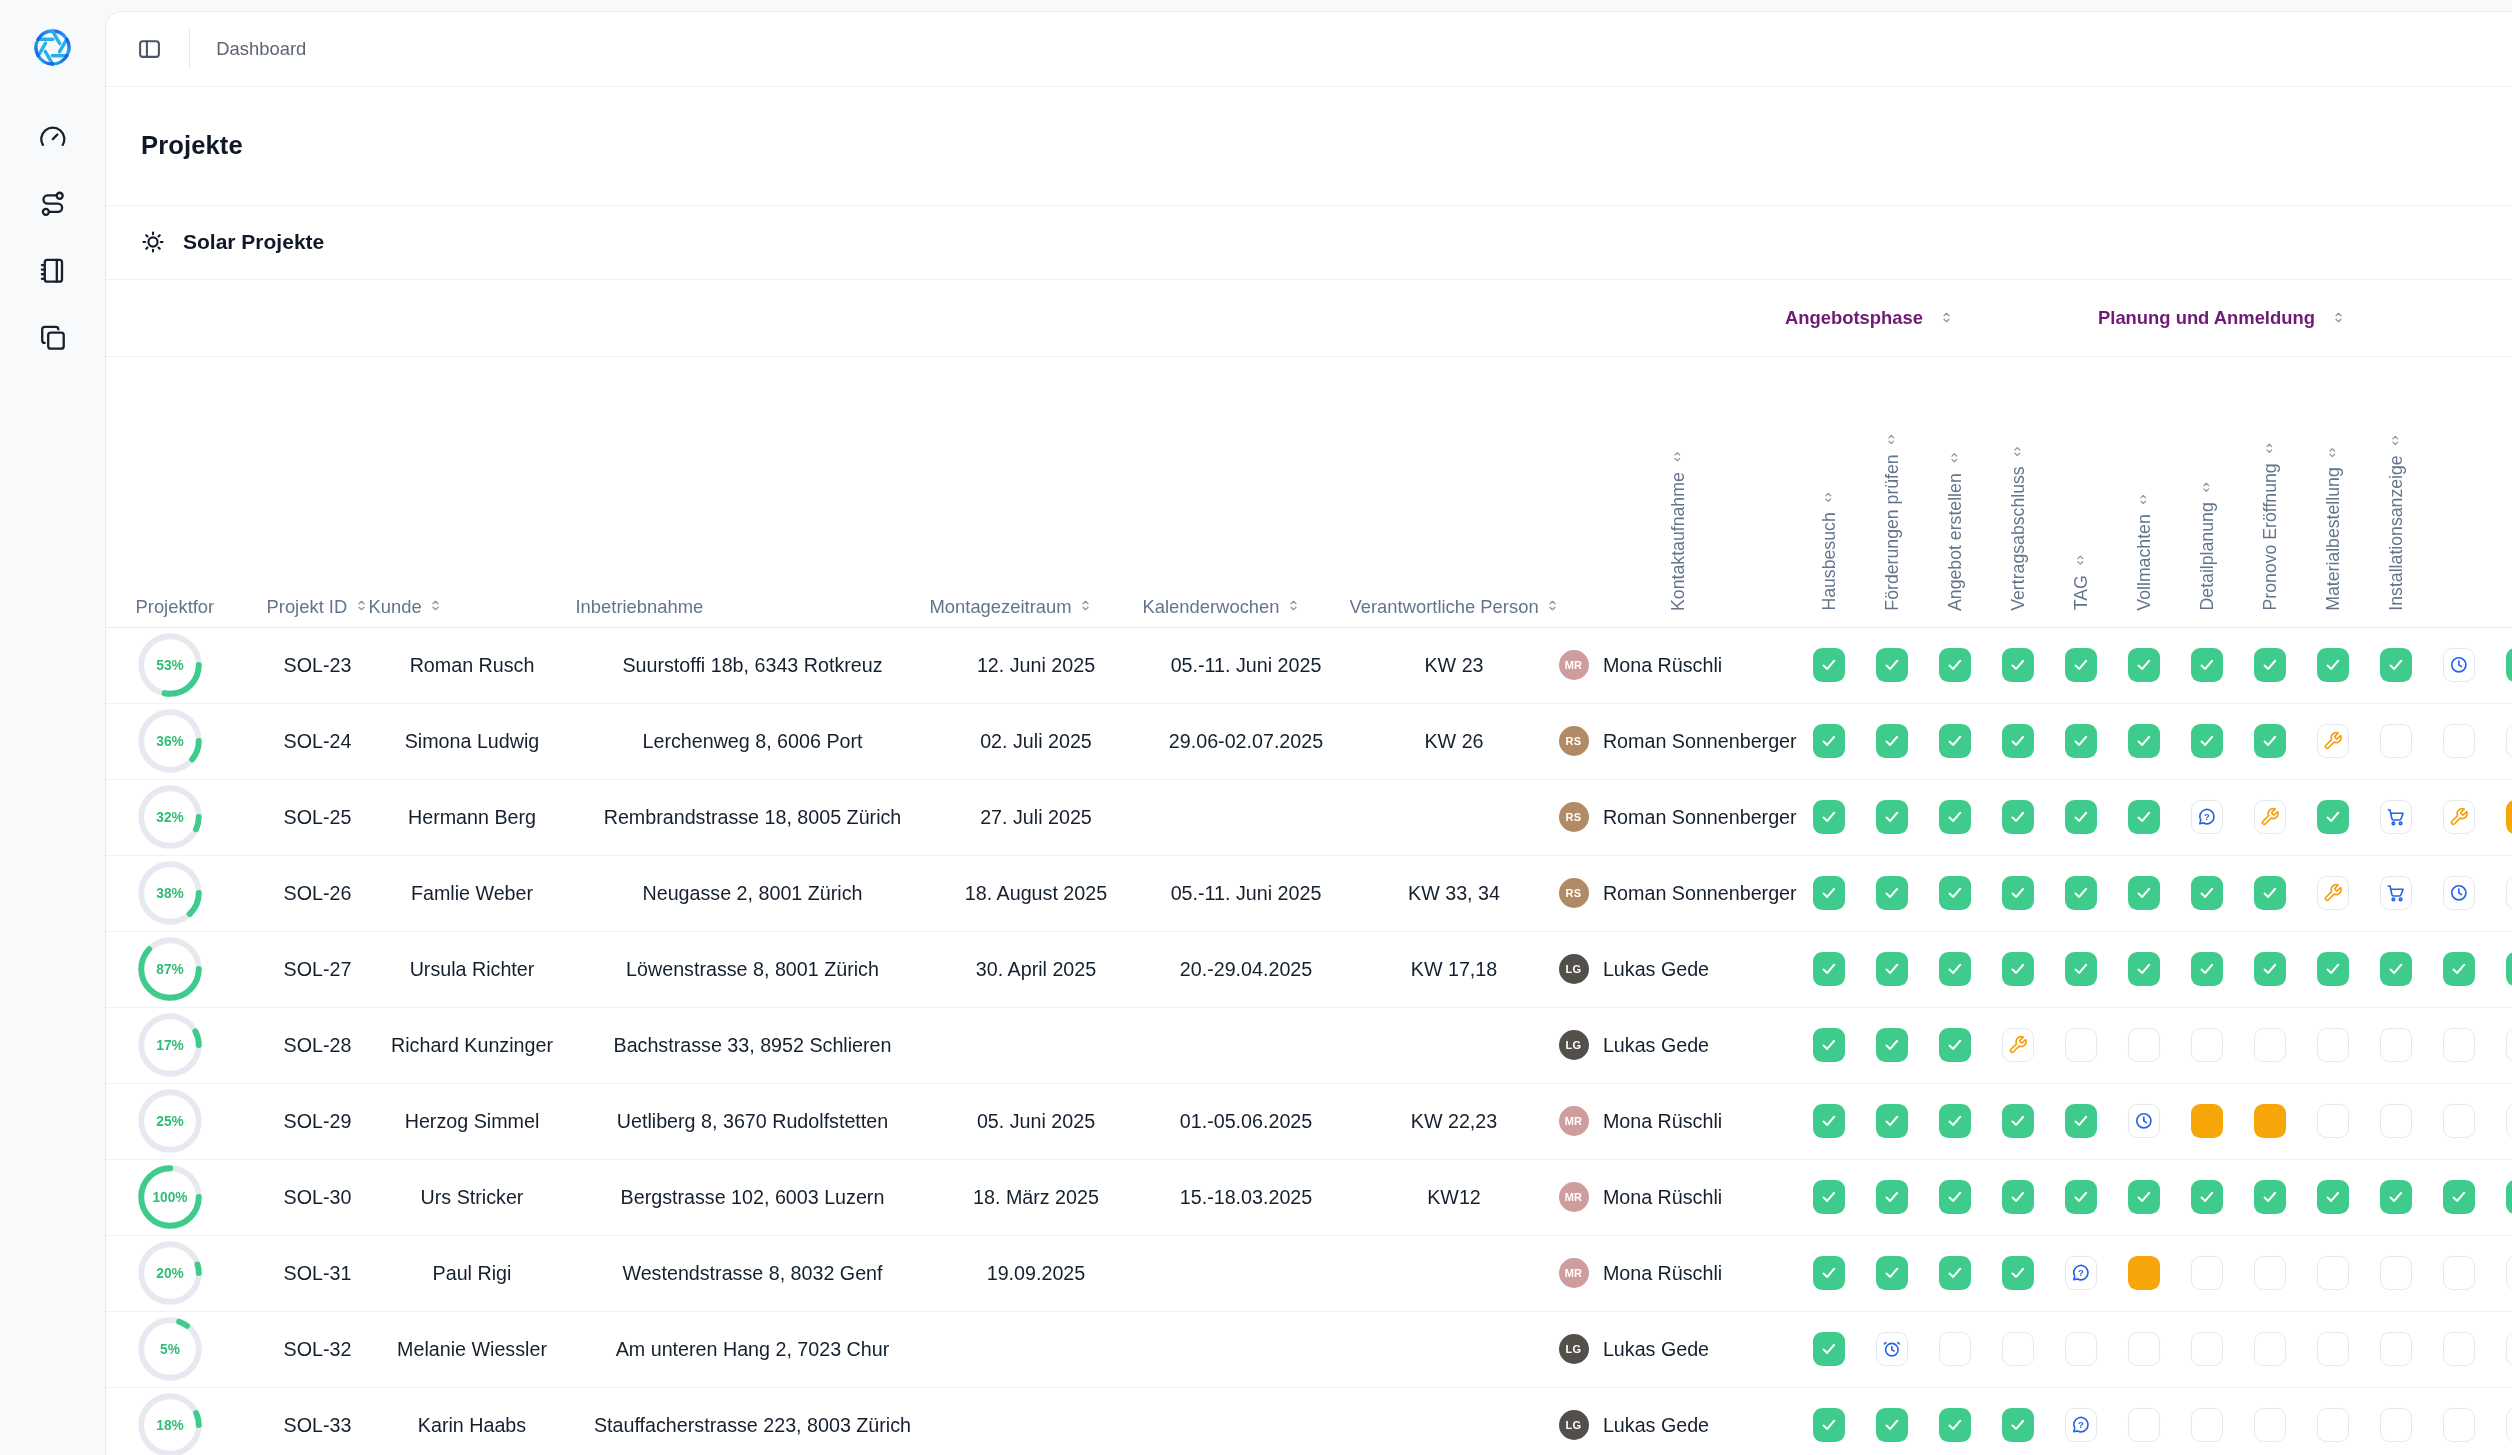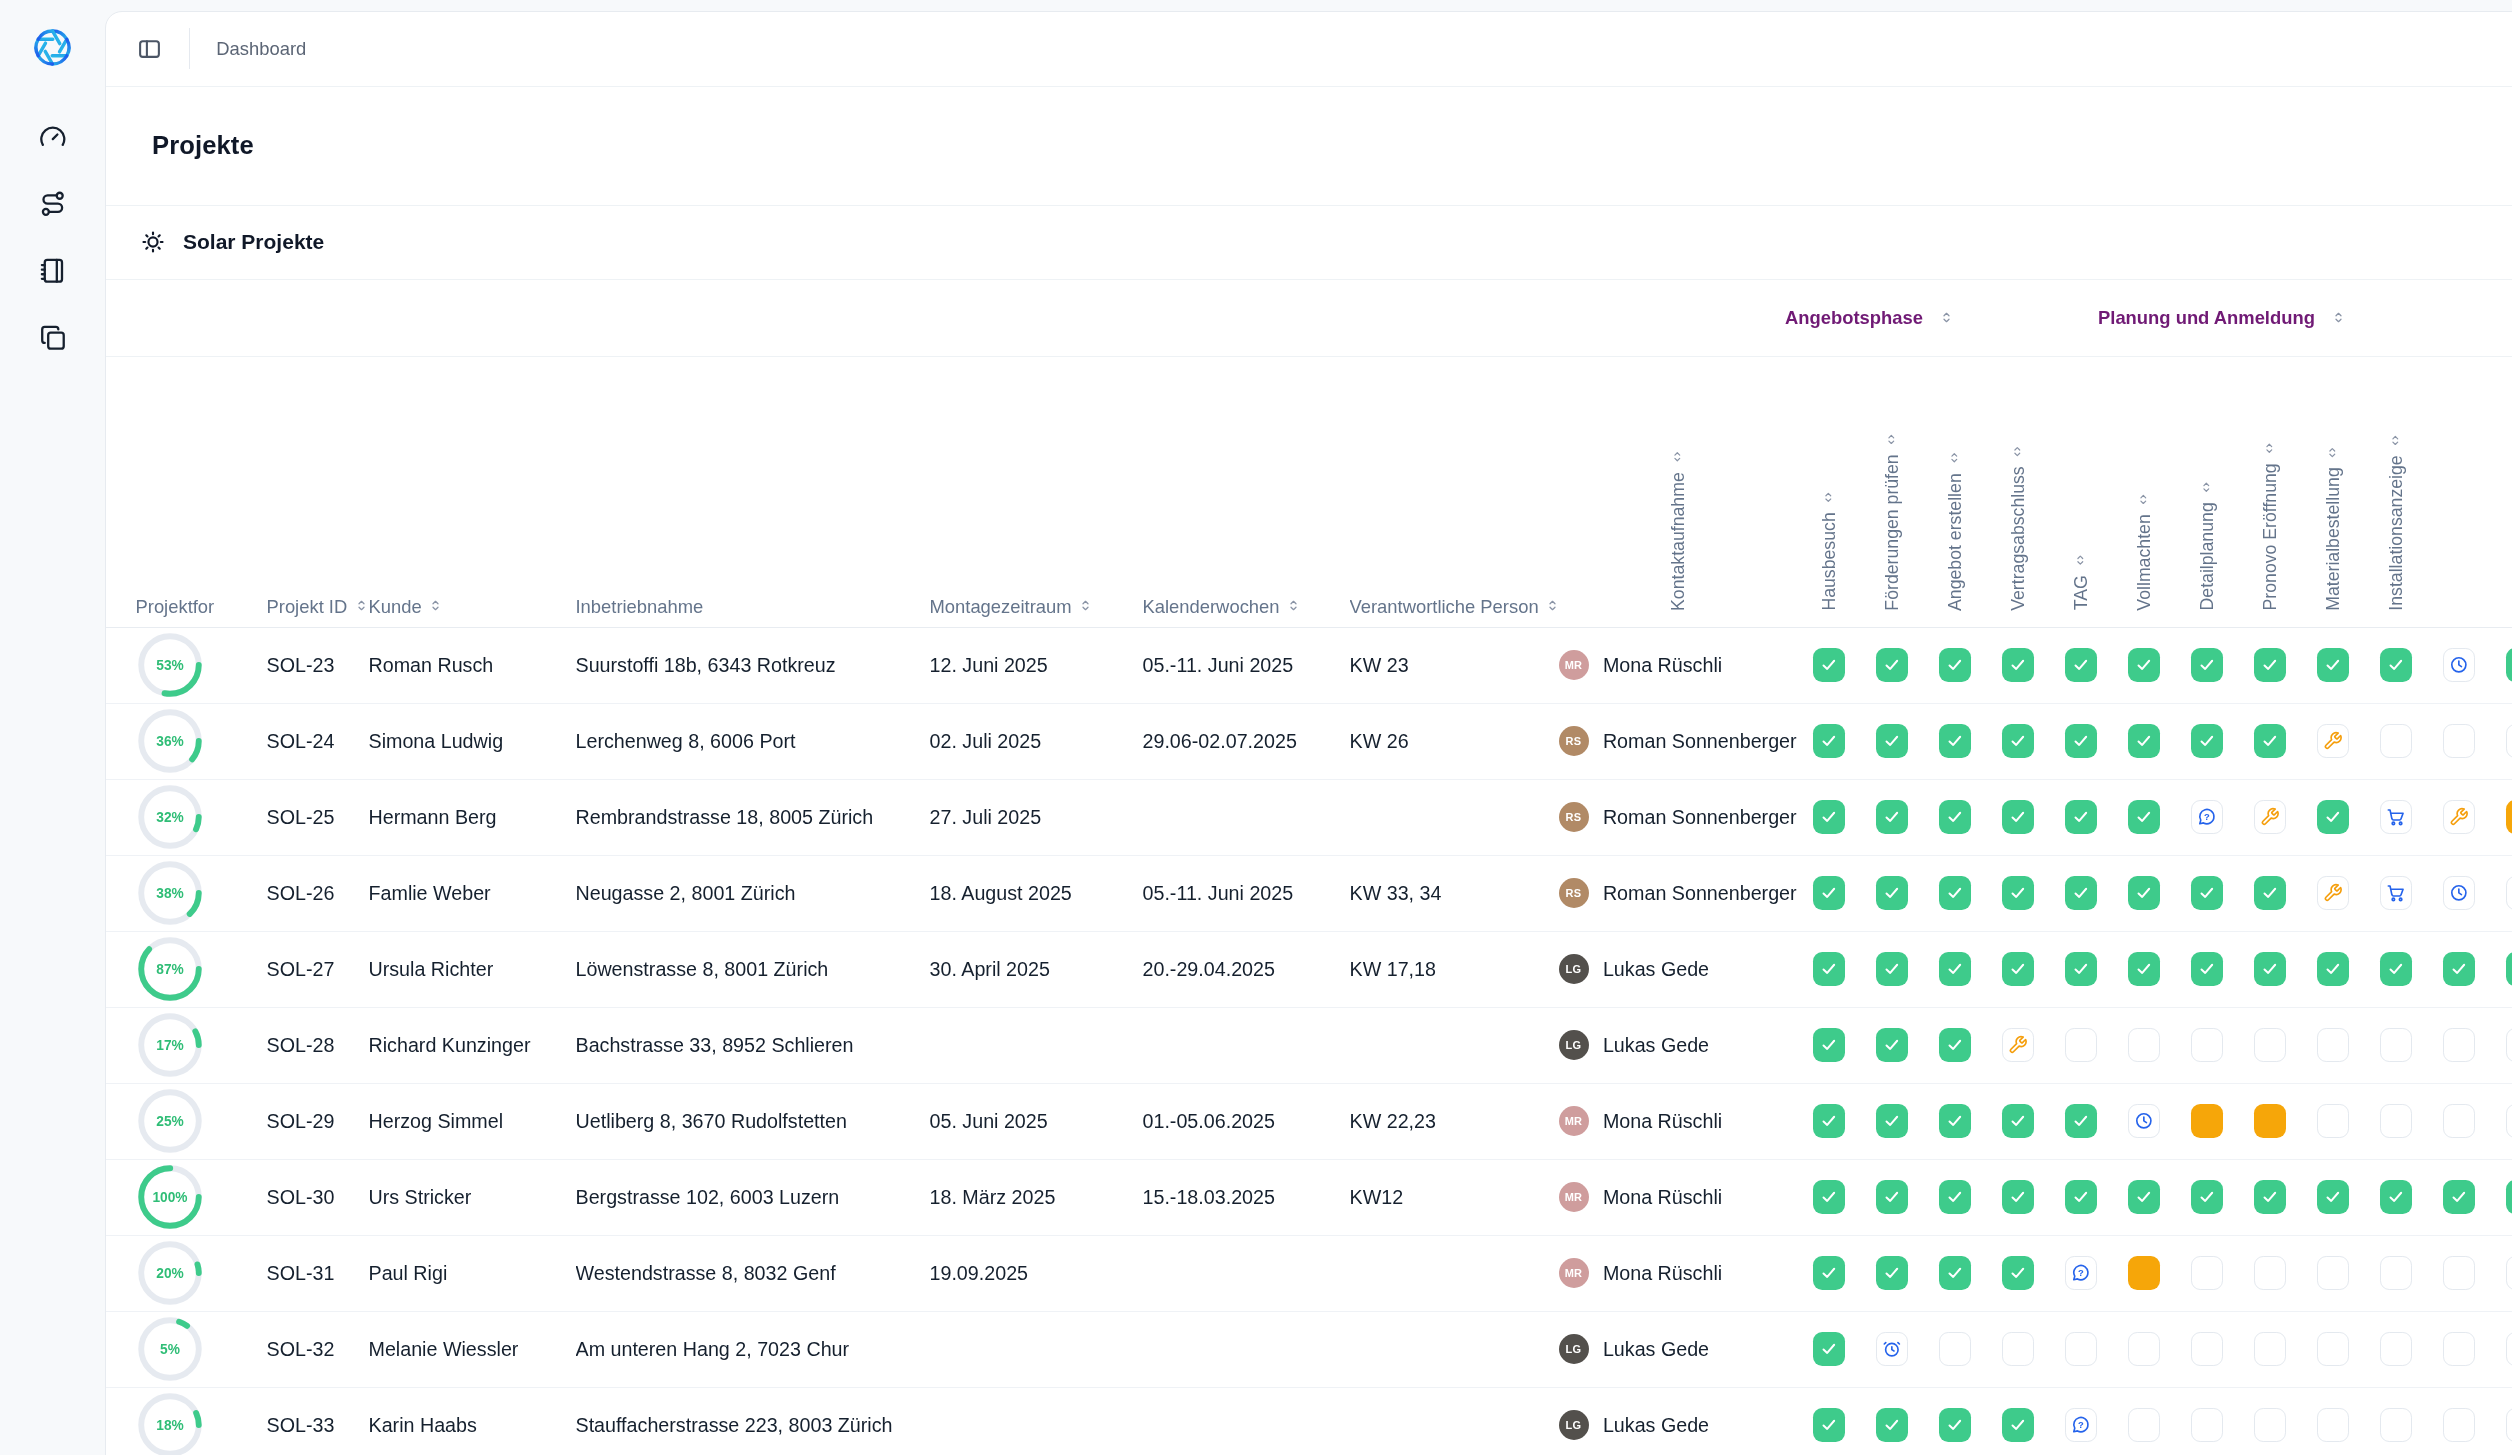--- a/index.html
+++ b/index.html
@@ -1,32 +1,32 @@
 <!DOCTYPE html>
 <html style="font-size:10.5px"><head>
 <meta charset="utf-8">
 <style>
   html,body{margin:0;padding:0;background:#f7f9fb;}
   *{box-sizing:border-box;}
   .stage{position:relative;width:2512px;height:1456px;overflow:hidden;background:#f7f9fb;
-         font-family:"Liberation Sans","DejaVu Sans",sans-serif;color:#101828;}
+         font-family:"Liberation Sans","DejaVu Sans",sans-serif;color:#101828;text-align:center;}
   
   .sidebar{position:absolute;left:0;top:0;width:105px;height:100%;display:flex;flex-direction:column;align-items:center;}
   .logo{margin-top:26px;width:43px;height:43px;cursor:pointer;}
   .side-nav{margin-top:53px;display:flex;flex-direction:column;gap:37px;align-items:center;}
   .side-btn{width:30px;height:30px;display:flex;align-items:center;justify-content:center;color:#16202e;cursor:pointer;}
   
   .card{position:absolute;left:105px;top:10.5px;width:2435px;height:1483px;background:#fff;
         border:1.3px solid #e7ebf0;border-radius:17px 17px 0 0;overflow:hidden;}
   .topbar{height:75px;display:flex;align-items:center;padding-left:29px;border-bottom:1.3px solid #eef2f5;}
   .panel-btn{width:29px;height:29px;display:flex;align-items:center;justify-content:center;color:#4b5565;cursor:pointer;background:none;border:none;padding:0;}
   .vdiv{width:1.3px;height:41px;background:#e5e9ef;margin:0 26px 0 25px;}
   .crumb{font-size:18.4px;color:#5b6575;font-weight:500;}
   .title-row{height:119px;display:flex;align-items:center;padding-left:30px;border-bottom:1.3px solid #eef2f5;}
-  .title-row h1{margin:16px;font-size:25.6px;font-weight:700;letter-spacing:0.1px;color:#101828;}
+  .title-row h1{margin:5px;font-size:25.6px;font-weight:700;letter-spacing:0.1px;color:#101828;}
   .section-row{height:74px;display:flex;align-items:center;gap:17px;padding-left:34px;border-bottom:1.3px solid #eef2f5;}
   .section-row .label{font-size:21px;font-weight:600;color:#101828;}
   .sun{color:#101828;}
   
   .group-row{position:relative;height:77px;border-bottom:1.3px solid #eef2f5;}
   .group{position:absolute;top:0;height:100%;display:flex;align-items:center;gap:16px;
          font-size:18.4px;color:#701a75;font-weight:700;cursor:pointer;}
   .group.g1{left:1679px;}
   .group.g2{left:1992px;}
   

